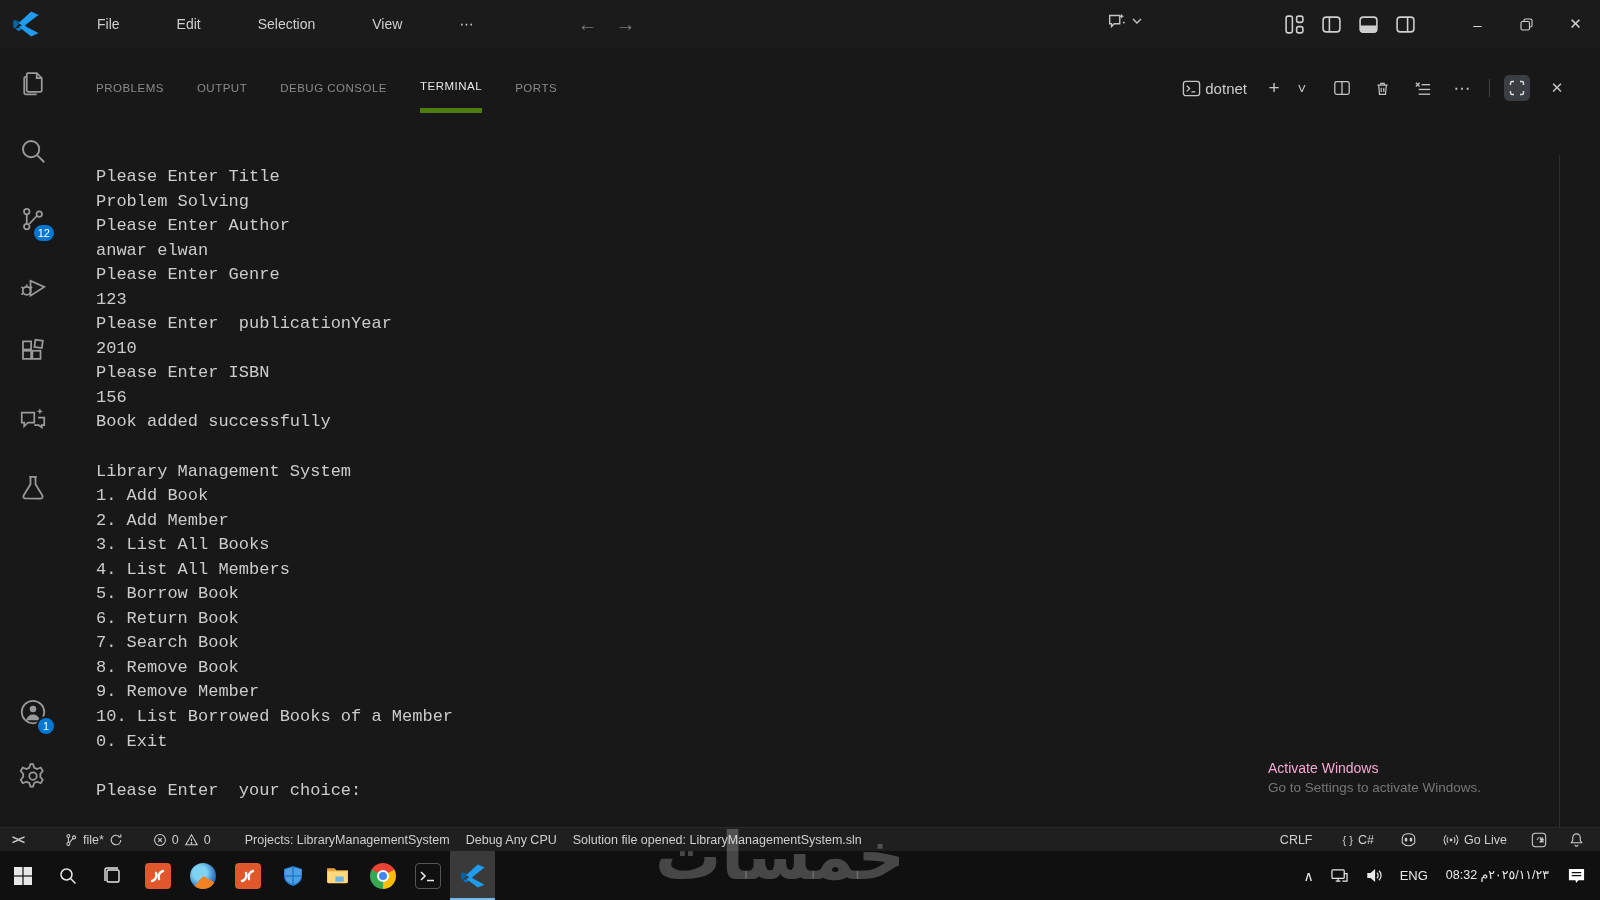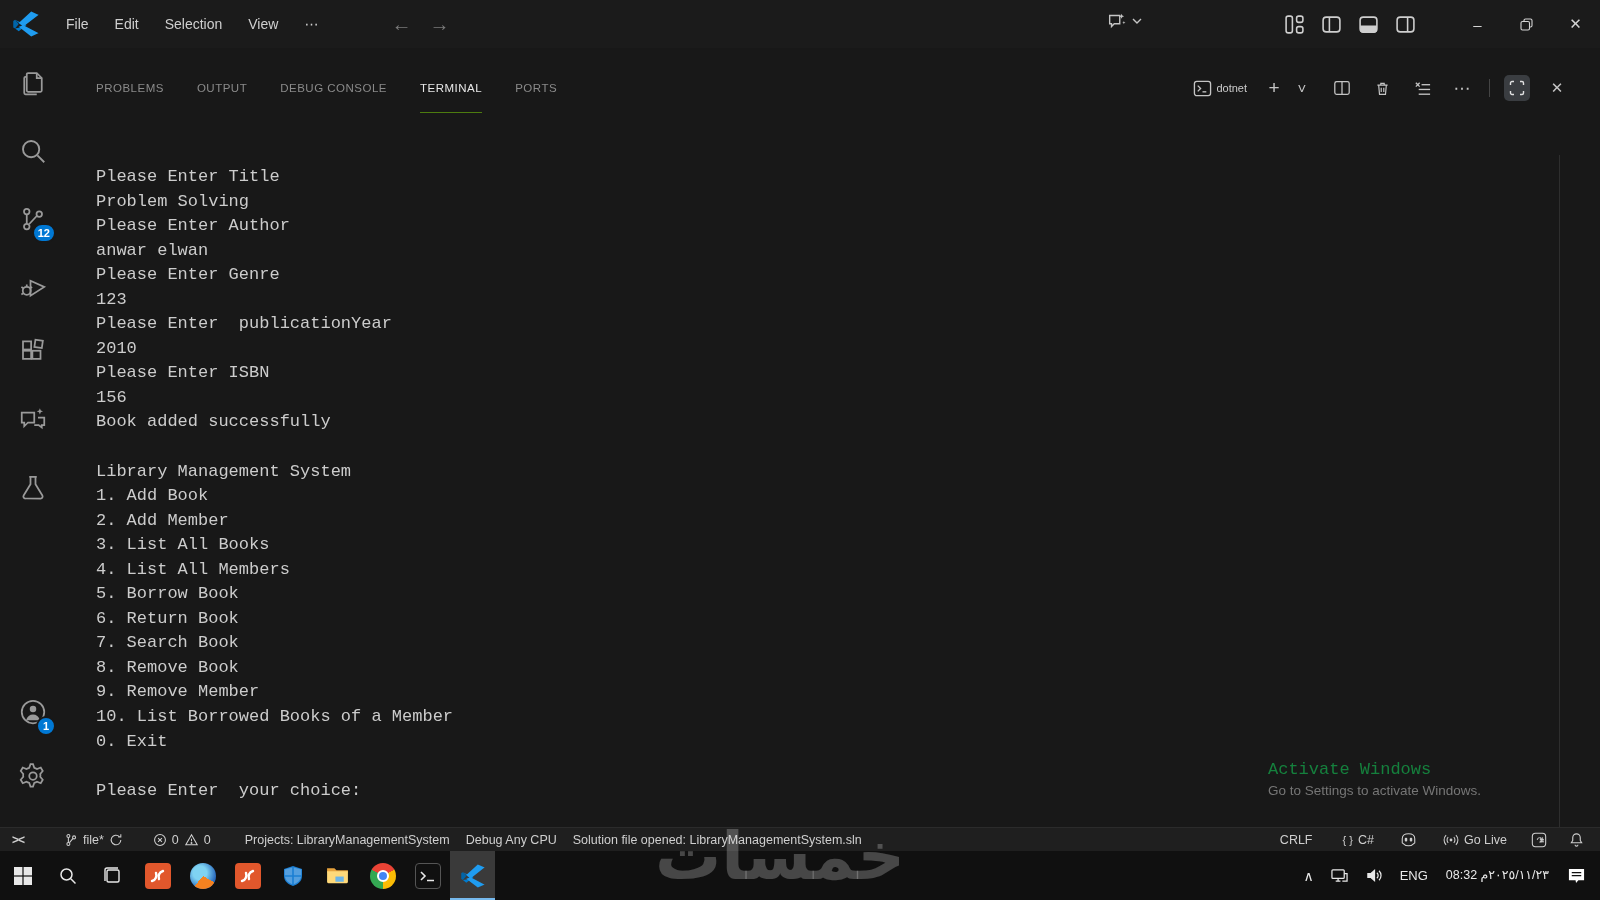--- a/index.html
+++ b/index.html
@@ -1,54 +1,54 @@
 <!DOCTYPE html>
 <html><head>
 <meta charset="utf-8">
 <style>
   * { box-sizing: border-box; margin: 0; padding: 0; }
   html,body { width:1600px; height:900px; overflow:hidden; background:#000; }
   body { font-family:"Liberation Sans", sans-serif; }
   #root { position:relative; width:1600px; height:900px; background:#181818; color:#ccc; }
 
   
-  .titlebar { position:absolute; left:0; top:0; width:1600px; height:48px; background:#1b1b1b; display:flex; align-items:center; }
+  .titlebar { position:absolute; left:0; top:0; width:1600px; height:48px; background:#1b1b1b; display:flex; align-items:center;gap:31px; }
   .vscode-logo { width:26px; height:26px; margin:0 14px 0 13px; }
   .menu-item { color:#cfcfcf; font-size:14px; padding:0 13px; height:48px; display:flex; align-items:center; cursor:default; }
   .nav-arrows { display:flex; align-items:center; margin-left:60px; gap:18px; color:#7a7a7a; font-size:20px; }
   .searchbox { position:absolute; left:495px; top:10px; width:595px; height:29px; background:#222222; border:1px solid #3a3a3a; border-radius:6px; display:flex; align-items:center; justify-content:center; color:#b8b8b8; font-size:13.5px; gap:7px; }
   .copilot-chat { position:absolute; left:1106px; top:10px; display:flex; align-items:center; gap:4px; color:#c5c5c5; }
   .layout-controls { position:absolute; left:1284px; top:0; height:48px; display:flex; align-items:center; gap:16px; }
   .layout-controls svg { display:block; }
   .win-controls { position:absolute; right:0; top:0; height:48px; display:flex; }
   .win-btn { width:49px; height:48px; display:flex; align-items:center; justify-content:center; color:#d4d4d4; font-size:15px; }
 
   
   .activitybar { position:absolute; left:0; top:48px; width:66px; height:779px; background:#181818; }
   .ab-icon { position:absolute; left:0; width:66px; height:52px; display:flex; align-items:center; justify-content:center; }
   .ab-icon svg { stroke:#9a9a9a; }
-  .badge { position:absolute; right:10px; bottom:2px; min-width:20px; height:20px; border-radius:10px; background:#0078d4; color:#fff; font-size:11px; font-weight:bold; display:flex; align-items:center; justify-content:center; padding:0 4px; border:2px solid #181818; }
+  .badge { position:absolute; right:10px; bottom:2px; min-width:20px; height:20px; border-radius:10px; background:#0078d4; color:#fff; font-size:11px; font-weight:normal; display:flex; align-items:center; justify-content:center; padding:0 4px; border:2px solid #181818; }
 
   
   .panel { position:absolute; left:66px; top:63px; width:1534px; height:779px; background:#181818; }
   .panel-tabs { position:absolute; left:0; top:0; height:50px; display:flex; align-items:center; padding-left:30px; }
   .panel-tab { font-size:11.5px; letter-spacing:0.5px; color:#8a8a8a; margin-right:33px; height:50px; display:flex; align-items:center; border-bottom:1px solid transparent; }
-  .panel-tab.active { color:#e7e7e7; border-bottom:1px solid #4d7c0f; }
+  .panel-tab.active { color:#e7e7e7; border-bottom:5px solid #4d7c0f; }
   .panel-toolbar { position:absolute; right:30px; top:0; height:50px; display:flex; align-items:center; gap:14px; color:#c5c5c5; }
   .pt-icon { display:flex; align-items:center; justify-content:center; width:26px; height:26px; border-radius:5px; color:#c5c5c5; }
   .pt-icon.highlight { background:#3a3d41; }
-  .pt-label { font-size:11px; color:#ccc; margin-left:4px; }
+  .pt-label { font-size:15px; color:#ccc; margin-left:4px; }
   .pt-sep { width:1px; height:18px; background:#444; }
   .term-output { position:absolute; left:30px; top:102px; font-family:"Liberation Mono","DejaVu Sans Mono",monospace; font-size:17px; line-height:24.55px; color:#cccccc; white-space:pre; }
   .term-cursor { position:absolute; left:30px; top:765px; width:10px; height:19px; background:#bdbdbd; }
   .panel-scroll-line { position:absolute; right:40px; top:92px; width:1px; height:687px; background:#2e2e2e; }
 
   
   .activate { position:absolute; left:1268px; top:760px; color:#7b7b7b; }
-  .activate .l1 { font-size:17px; font-weight:300; color:#15803d;font-family:Liberation Mono, monospace; }
+  .activate .l1 { font-size:14px; font-weight:300; color:#f9a8d4; }
   .activate .l2 { font-size:13.5px; margin-top:4px; color:#767676; }
 
   
   .statusbar { position:absolute; left:0; top:827px; width:1600px; height:24px; background:#1f1f1f; border-top:1px solid #2b2b2b; display:flex; align-items:center; font-size:12.5px; color:#cfcfcf; }
   .sb-left { display:flex; align-items:center; height:100%; }
   .sb-right { margin-left:auto; display:flex; align-items:center; height:100%; }
   .sb-item { display:flex; align-items:center; gap:5px; padding:0 8px; height:100%; }
   .sb-remote { font-weight:bold; font-size:12px; letter-spacing:-1px; padding:0 12px; }
   .sb-icon { display:inline-flex; align-items:center; }
 

